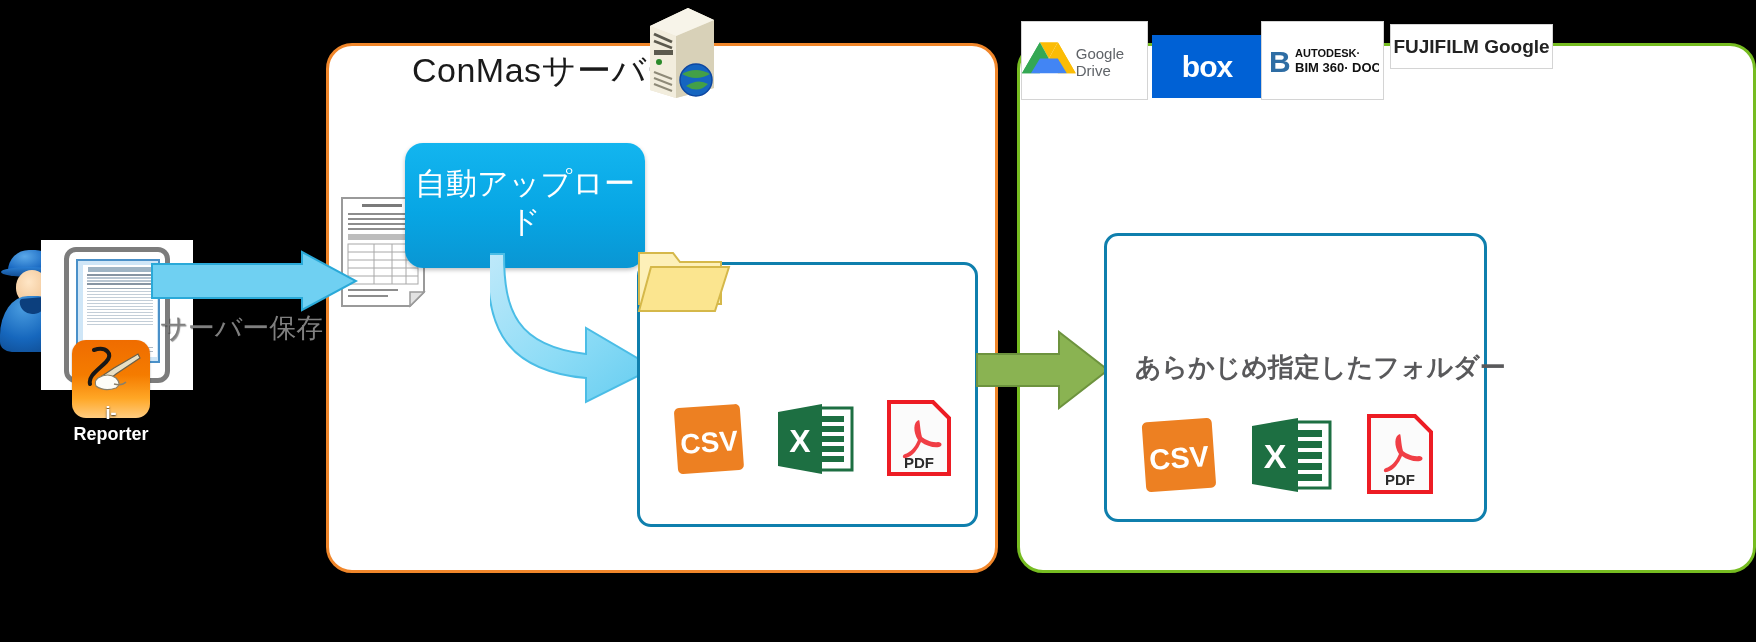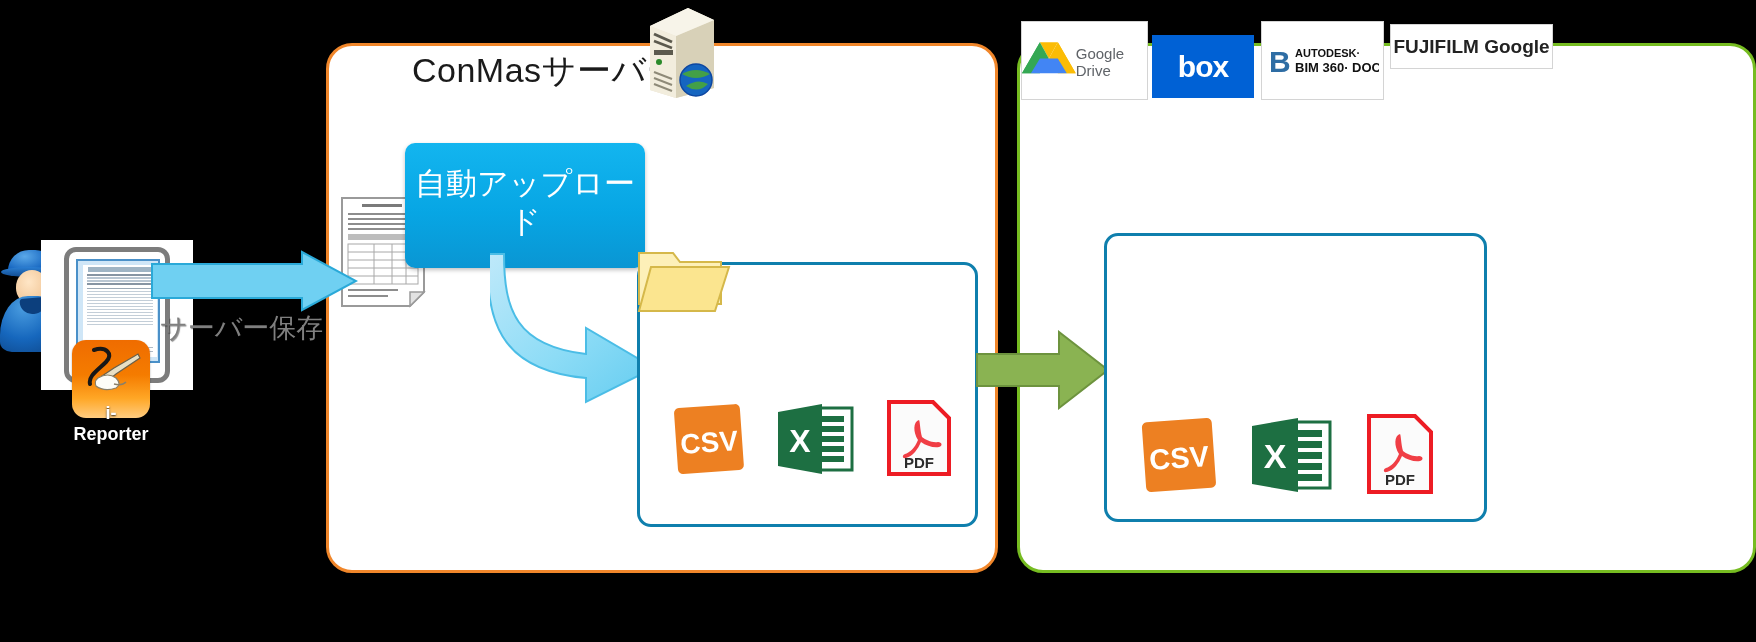--- a/index.html
+++ b/index.html
@@ -103,21 +103,21 @@
   }
   #server-icon { left: 642px; top: 2px; width: 80px; height: 98px; }
 
   
   #doc-sheet { left: 340px; top: 196px; width: 86px; height: 112px; }
 
   
   #upload-callout {
     left: 405px; top: 143px; width: 240px; height: 125px;
     background: linear-gradient(#13b5ef 0%, #07a6e4 55%, #0a96d3 100%);
-    border-radius: 10px;
+    border-radius: 18px;
     box-shadow: 0 2px 4px rgba(0,0,0,.25);
     color: #ffffff; font-size: 31px; line-height: 1.22;
     display: flex; align-items: center; justify-content: center; text-align: center;
     padding-bottom: 6px;
   }
   #curved-arrow { left: 490px; top: 250px; width: 180px; height: 158px; }
 
   
   #output-panel {
     left: 637px; top: 262px; width: 341px; height: 265px;
@@ -133,21 +133,21 @@
   #cloud-panel {
     left: 1017px; top: 43px; width: 739px; height: 530px;
     background: #ffffff; border: 3px solid #76bc21; border-radius: 26px;
   }
   .logo-box {
     position: absolute; background: #ffffff; border: 1px solid #d4d4d4;
     display: flex; align-items: center; justify-content: center;
   }
   #logo-gdrive { left: 1021px; top: 21px; width: 127px; height: 79px; flex-direction: row; }
   #logo-gdrive .cap { font-size: 15px; color: #5f6368; margin-top: 2px; }
-  #logo-box-box { left: 1152px; top: 35px; width: 102px; height: 63px; background: #0061d5; border: none; }
+  #logo-box-box { left: 1152px; top: 35px; width: 110px; height: 63px; background: #0061d5; border: none; }
   #logo-box-box .wm { color: #fff; font-size: 30px; font-weight: 700; letter-spacing: -1px; }
   #logo-bim { left: 1261px; top: 21px; width: 123px; height: 79px; }
   #logo-iwpro { left: 1390px; top: 24px; width: 163px; height: 45px; }
   #logo-iwpro .wm { font-size: 19px; font-weight: 700; color: #222; }
 
   #cloud-inner {
     left: 1104px; top: 233px; width: 383px; height: 289px;
     background: #ffffff; border: 3px solid #0f7fad; border-radius: 14px;
   }
   #cloud-inner-label {
@@ -313,20 +313,21 @@
   </div>
 
   <div class="abs" id="green-arrow">
     <svg width="135" height="80" viewBox="0 0 135 80">
       <path d="M2 24 L84 24 L84 2 L133 40 L84 78 L84 56 L2 56 Z" fill="#8ab352" stroke="#6d933e" stroke-width="2"></path>
     </svg>
   </div>
 
   <div class="abs" id="cloud-inner"></div>
 
+  <div class="abs nowrap" id="cloud-inner-label">あらかじめ指定したフォルダー</div>
 
   <div class="abs file-row" style="left:1140px; top:412px; width:300px; gap:30px;">
 
     <div class="fi">
       <svg width="78" height="82" viewBox="0 0 78 82">
         <g transform="rotate(-4 39 42)">
           <rect x="4" y="6" width="70" height="70" rx="5" fill="#ED8022"></rect>
           <text x="39" y="54" font-family="Liberation Sans, sans-serif" font-size="29" font-weight="bold" fill="#ffffff" text-anchor="middle">CSV</text>
         </g>
       </svg>

